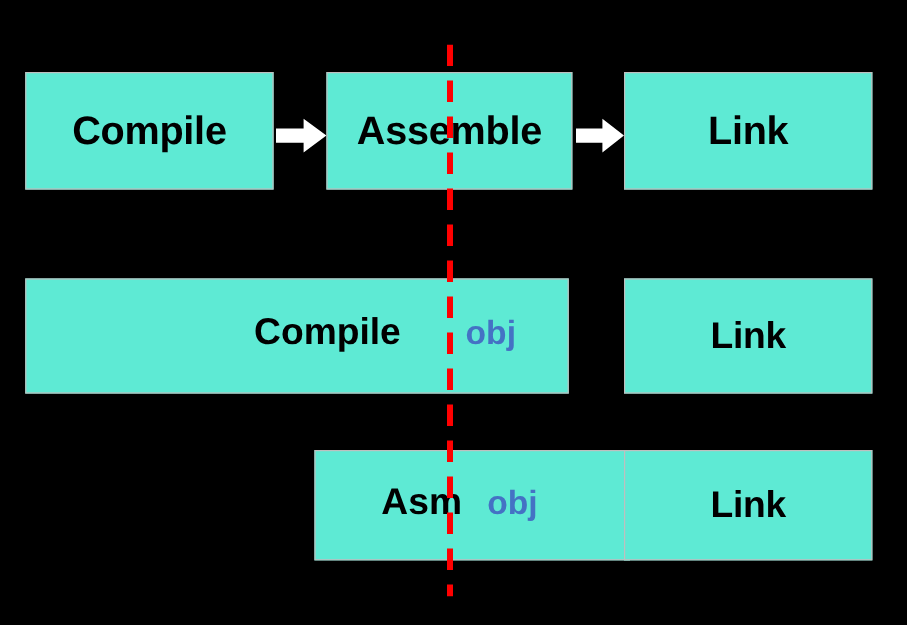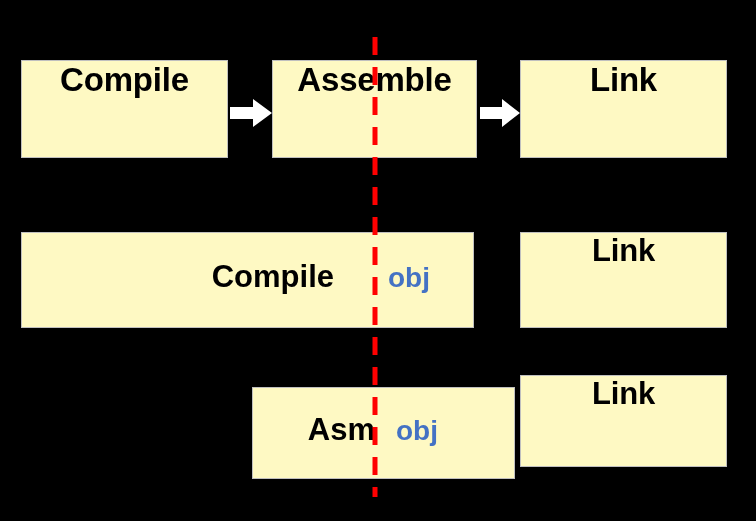--- a/index.html
+++ b/index.html
@@ -15,25 +15,25 @@
     position: relative;
     width: 756px;
     height: 521px;
     background: #000000;
     overflow: hidden;
   }
 
   
   .box {
     position: absolute;
-    background: #fef9c3;
+    background: #5eead4;
     border: 1px solid #bfbfbf;
     box-sizing: border-box;
     display: flex;
-    align-items: flex-start;
+    align-items: center;
   }
   .box-center {
     justify-content: center;
   }
   .box-label {
     font-weight: bold;
     color: #000000;
     white-space: nowrap;
     letter-spacing: -0.2px;
   }
@@ -98,21 +98,21 @@
 
   <div class="box box-split" style="left:21px; top:232px; width:453px; height:96px;">
     <span class="split-left" style="right:139px; top:26px;">Compile</span>
     <span class="split-right" style="left:366px; top:29px; color:#4472C4;">obj</span>
   </div>
 
   <div class="box box-center" style="left:520px; top:232px; width:207px; height:96px;">
     <span class="box-label lbl-lg">Link</span>
   </div>
 
-  <div class="box box-split" style="left:252px; top:375px; width:263px; height:92px;margin-top:12px;">
+  <div class="box box-split" style="left:262px; top:375px; width:263px; height:92px;">
     <span class="split-left" style="right:139px; top:24px;">Asm</span>
     <span class="split-right" style="left:143px; top:27px; color:#4472C4;">obj</span>
   </div>
 
   <div class="box box-center" style="left:520px; top:375px; width:207px; height:92px;">
     <span class="box-label lbl-lg">Link</span>
   </div>
 
   <svg id="divider" style="left:371px; top:37px;" width="8" height="460" viewBox="0 0 8 460">
     <line x1="4" y1="0" x2="4" y2="460" stroke="#FF0000" stroke-width="5" stroke-dasharray="18 12"></line>

